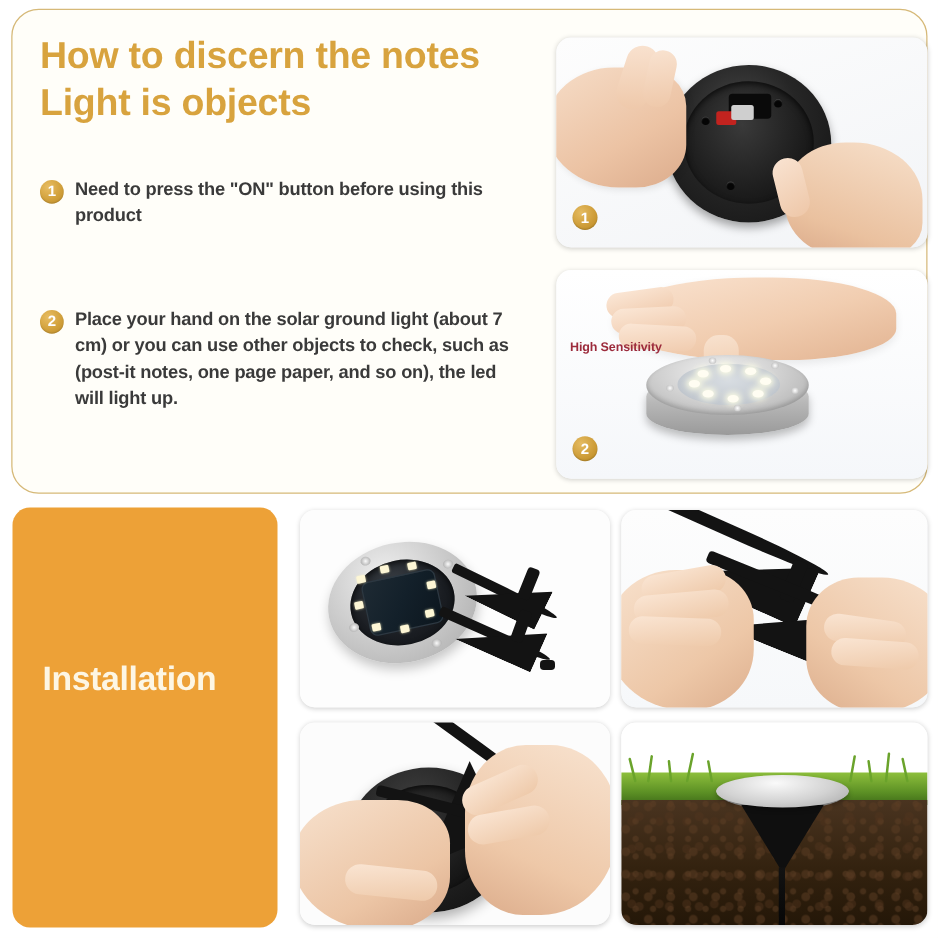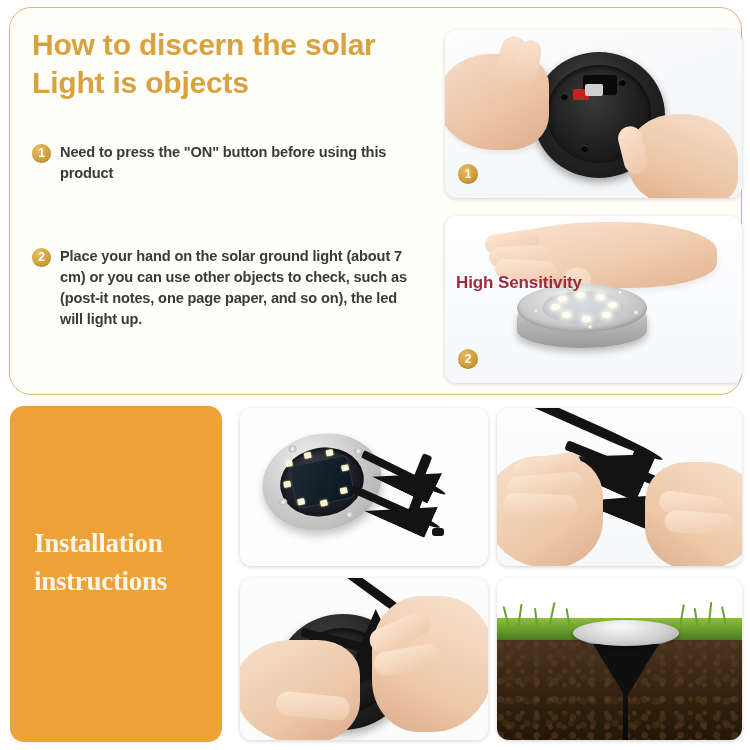--- a/index.html
+++ b/index.html
@@ -73,31 +73,30 @@
   .p-top1 { left: 435px; top: 22px;  width: 297px; height: 168px; background:#f7f8fa; }
   .p-top2 { left: 435px; top: 208px; width: 297px; height: 167px; background:#fafbfc; }
 
   .p-b1 { left: 240px; top: 408px; width: 248px; height: 158px; background:#fcfcfc; }
   .p-b2 { left: 497px; top: 408px; width: 245px; height: 158px; background:#fbfcfd; }
   .p-b3 { left: 240px; top: 578px; width: 248px; height: 162px; background:#fcfcfc; }
   .p-b4 { left: 497px; top: 578px; width: 245px; height: 162px; background:#ffffff; }
 
   .hs-label {
     position: absolute; left: 11px; top: 57px; z-index: 6;
-    color: #9c2b3c; font-size: 17px; font-weight: bold;
+    color: #9c2b3c; font-size: 10px; font-weight: bold;
     letter-spacing: -0.1px;
   }
 
   
   .orange-panel {
     position: absolute;
     left: 10px; top: 406px; width: 212px; height: 336px;
     background: #eda137;
     border-radius: 14px;
-    font-family: Liberation Serif, serif;
   }
   .orange-panel .ip-text {
     position: absolute; left: 24px; top: 118px; width: 180px;
     color: #fdf6e4;
     font-size: 27px; font-weight: bold;
     line-height: 38px;
     letter-spacing: -0.3px;
   }
   .orange-panel .ip-text span { display:block; }
 
@@ -288,21 +287,21 @@
   }
 </style>
 </head>
 <body>
 
 <div class="page">
 
   <div class="top-card">
 
     <div class="title">
-      <span>How to discern the solar</span>
+      <span>How to discern the notes</span>
       <span class="l2">Light is objects</span>
     </div>
 
     <div class="step step-1">
       <div class="badge">1</div>
       <div class="step-text">Need to press the "ON" button before using this product</div>
     </div>
 
     <div class="step step-2">
       <div class="badge">2</div>
@@ -358,21 +357,20 @@
         <div class="s2-scr" style="left:142px;top:108px;"></div>
       </div>
       <div class="hs-label">High Sensitivity</div>
       <div class="num">2</div>
     </div>
   </div>
 
   <div class="orange-panel">
     <div class="ip-text">
       <span>Installation</span>
-      <span>instructions</span>
     </div>
   </div>
 
   <div class="photo p-b1">
     <div class="scene">
       <div class="s3-bg"></div>
       <div class="s3-rim">
         <div class="s3-face">
           <div class="s3-panel"></div>
           <div class="s3-led" style="left:10px;top:6px;"></div>

